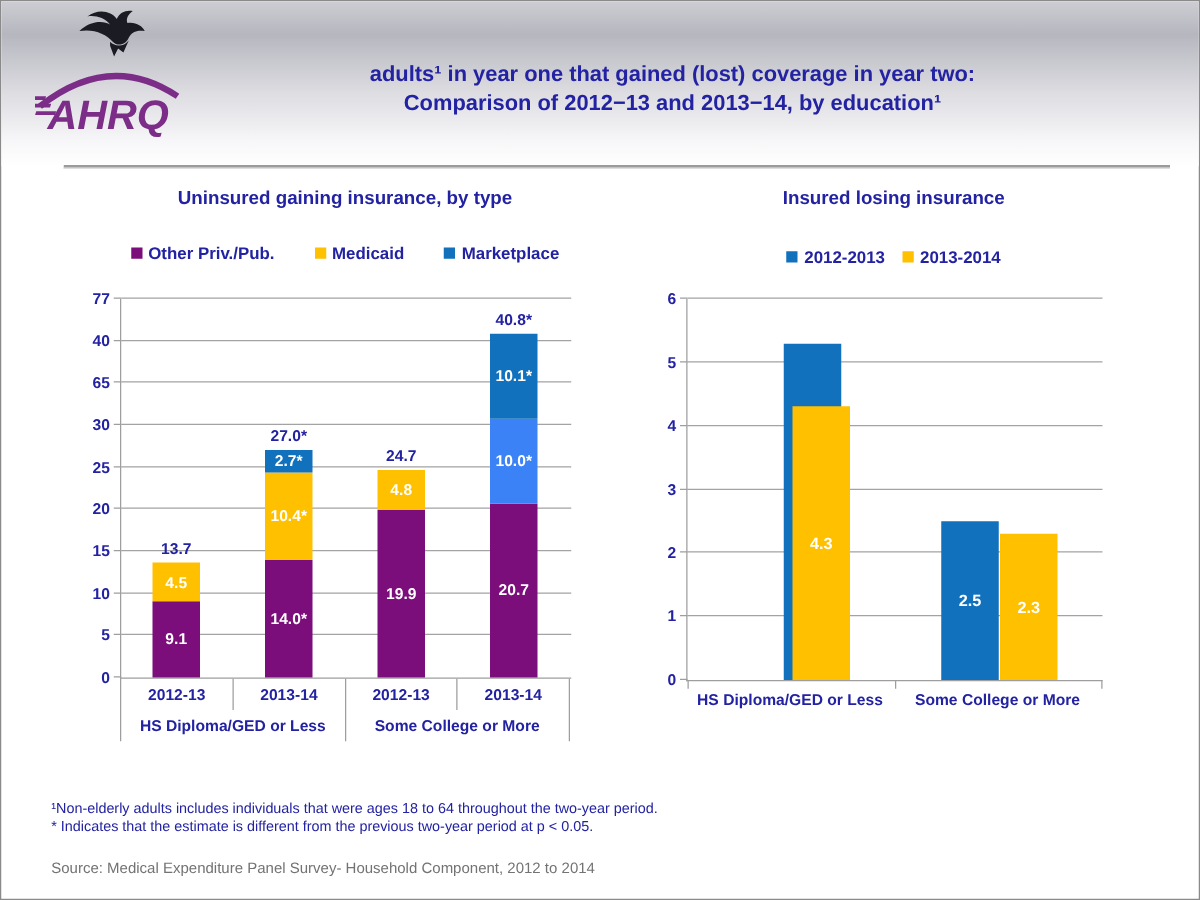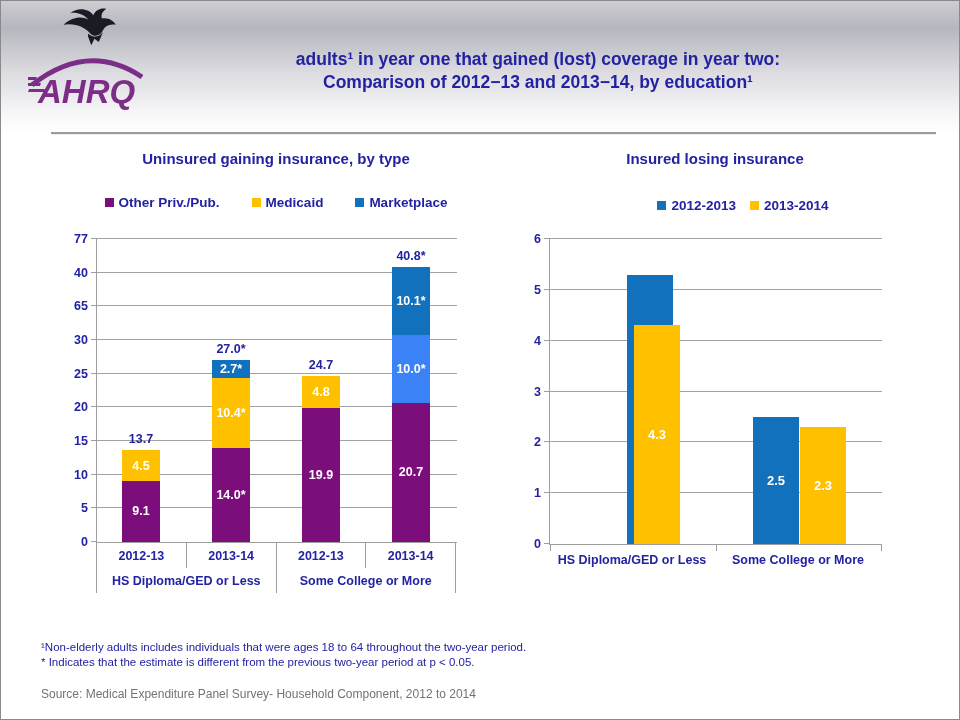--- a/index.html
+++ b/index.html
@@ -155,21 +155,21 @@
     <div class="acell">2013-14</div>
     <div class="acell">2012-13</div>
     <div class="acell">2013-14</div>
   </div>
   <div class="xaxis-groups">
     <div class="acell">HS Diploma/GED or Less</div>
     <div class="acell">Some College or More</div>
   </div>
 
   <h2 class="chart-title" style="left:548px;width:332px;margin:0;">Insured losing insurance</h2>
-  <div class="legend" style="left:576px;top:197px;width:332px;gap:14px;">
+  <div class="legend" style="left:548px;top:197px;width:332px;gap:14px;">
     <div class="legend-item">
       <span class="swatch" style="background: rgb(17, 113, 189);"></span>
       <span>2012-2013</span>
     </div>
     <div class="legend-item">
       <span class="swatch" style="background: rgb(255, 192, 0);"></span>
       <span>2013-2014</span>
     </div>
   </div>
   <div class="yticks" id="yticks1" style="left:492px;top:238px;width:48px;height:305px;">

